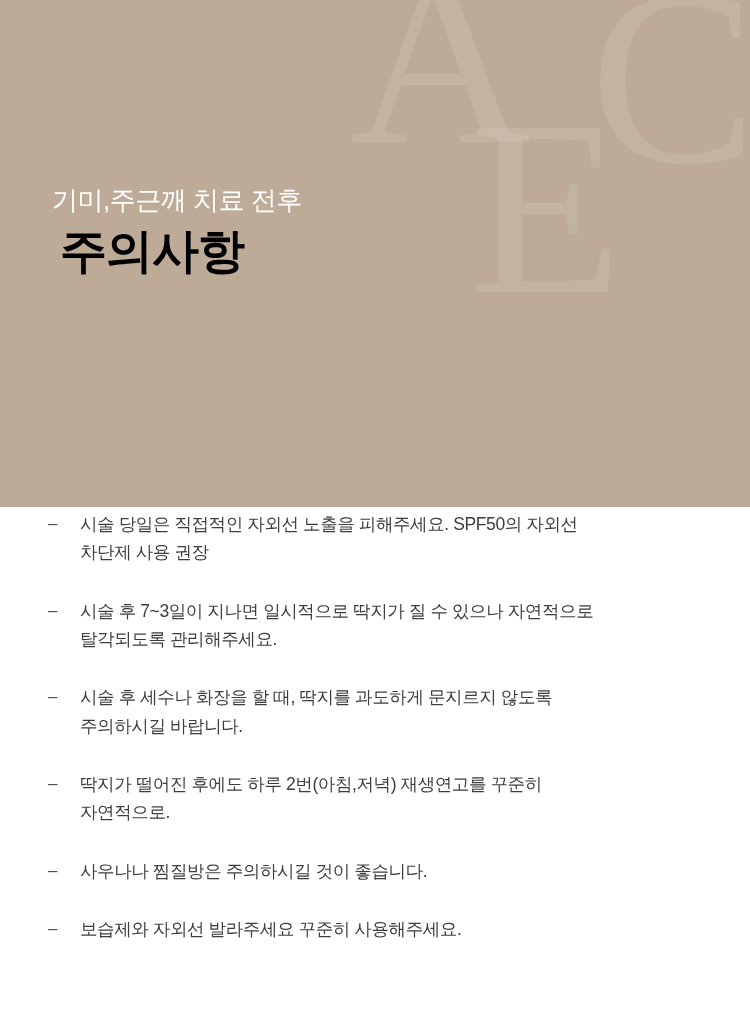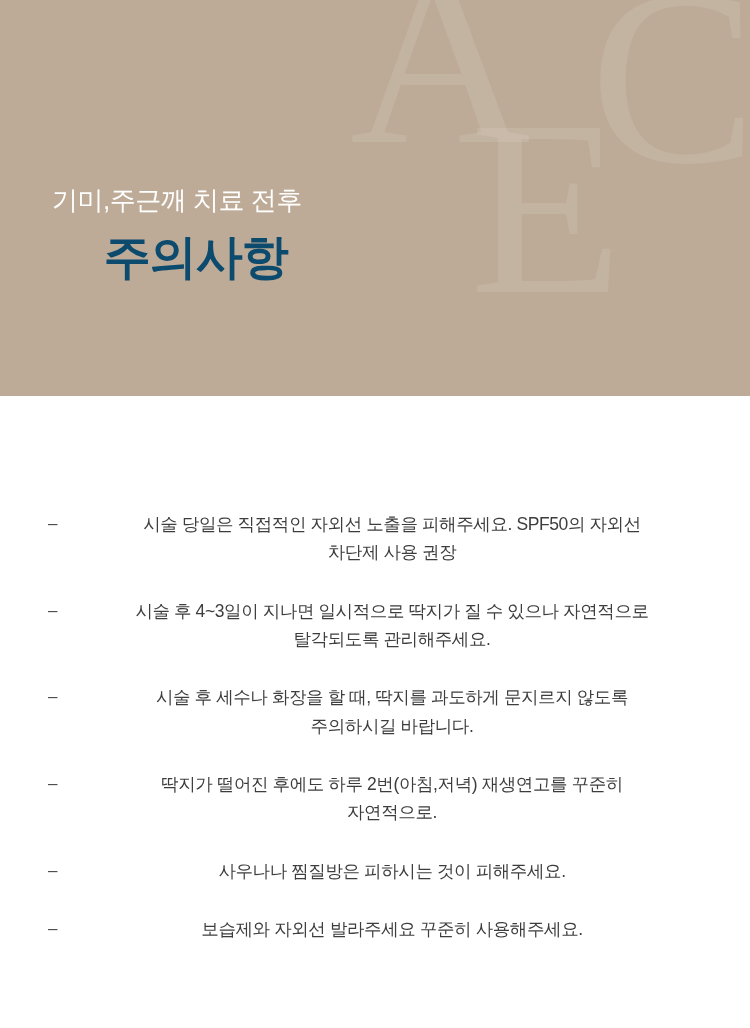--- a/index.html
+++ b/index.html
@@ -17,24 +17,23 @@
     position: relative;
     width: 750px;
     height: 1028px;
     background: #ffffff;
   }
 
   
   .hero {
     position: relative;
     width: 750px;
-    height: 396px;
+    height: 507px;
     background: #bdab97;
     overflow: hidden;
-    text-align: right;
   }
   .hero-watermark {
     position: absolute;
     right: 10px;
     top: -40px;
     width: 430px;
     height: 420px;
     color: rgba(255, 255, 255, 0.10);
     font-family: "Liberation Serif", "DejaVu Serif", serif;
     font-size: 250px;
@@ -61,25 +60,25 @@
   }
   .hero-sub {
     color: #ffffff;
     font-size: 26px;
     font-weight: 400;
     letter-spacing: -0.5px;
     margin: 0 0 8px 0;
     line-height: 1.2;
   }
   .hero-title {
-    color: #0c4a6e;
+    color: #000000;
     font-size: 47px;
     font-weight: 700;
     letter-spacing: -1px;
-    margin: 14px;
+    margin: 8px;
     line-height: 1.15;
   }
 
   
   .notes {
     position: absolute;
     left: 0;
     top: 455px;
     width: 750px;
     padding: 55px 46px 0 46px;
@@ -99,21 +98,20 @@
     padding-left: 2px;
     box-sizing: border-box;
   }
   .note-text {
     flex: 1 1 auto;
     color: #3d3d3d;
     font-size: 17.5px;
     line-height: 1.62;
     letter-spacing: -0.4px;
     white-space: pre-line;
-    text-align: center;
   }
 </style>
 </head>
 <body>
 
 <div class="page">
 
   <div class="hero">
     <div class="hero-watermark">
       <span class="wm-line1">A</span>
@@ -129,39 +127,39 @@
   <div class="notes">
 
     <div class="note-item">
       <span class="note-dash">–</span>
       <span class="note-text">시술 당일은 직접적인 자외선 노출을 피해주세요. SPF50의 자외선
 차단제 사용 권장</span>
     </div>
 
     <div class="note-item">
       <span class="note-dash">–</span>
-      <span class="note-text">시술 후 4~3일이 지나면 일시적으로 딱지가 질 수 있으나 자연적으로
+      <span class="note-text">시술 후 7~3일이 지나면 일시적으로 딱지가 질 수 있으나 자연적으로
 탈각되도록 관리해주세요.</span>
     </div>
 
     <div class="note-item">
       <span class="note-dash">–</span>
       <span class="note-text">시술 후 세수나 화장을 할 때, 딱지를 과도하게 문지르지 않도록
 주의하시길 바랍니다.</span>
     </div>
 
     <div class="note-item">
       <span class="note-dash">–</span>
       <span class="note-text">딱지가 떨어진 후에도 하루 2번(아침,저녁) 재생연고를 꾸준히
 자연적으로.</span>
     </div>
 
     <div class="note-item">
       <span class="note-dash">–</span>
-      <span class="note-text">사우나나 찜질방은 피하시는 것이 피해주세요.</span>
+      <span class="note-text">사우나나 찜질방은 주의하시길 것이 좋습니다.</span>
     </div>
 
     <div class="note-item">
       <span class="note-dash">–</span>
       <span class="note-text">보습제와 자외선 발라주세요 꾸준히 사용해주세요.</span>
     </div>
 
   </div>
 </div>
 

